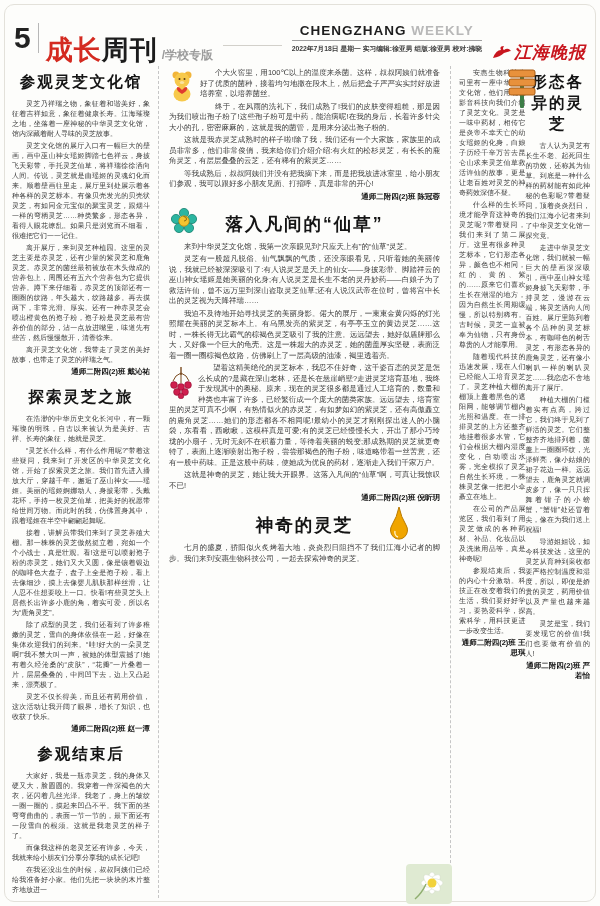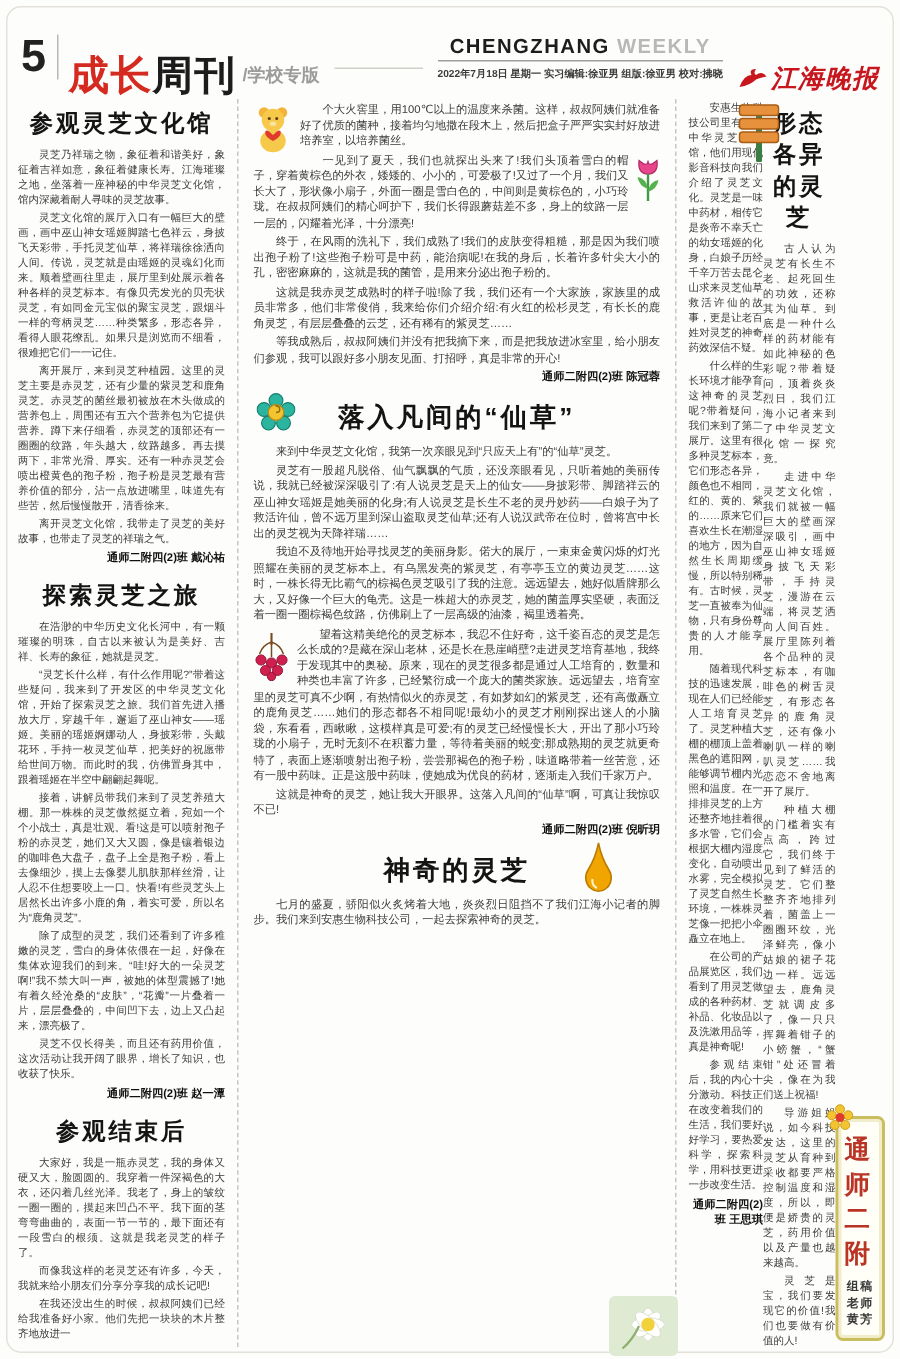--- a/index.html
+++ b/index.html
@@ -4,21 +4,21 @@
 <style>
   html,body{margin:0;padding:0;background:#ffffff;}
   .page{position:relative;width:600px;height:906px;overflow:hidden;background:#fdfdfb;
         font-family:"Liberation Sans","DejaVu Sans",sans-serif;color:#333;}
   .frame{position:absolute;inset:4px;border:1px solid #e3e1da;border-radius:10px;pointer-events:none;}
 
   
   .header{position:absolute;top:14px;left:14px;right:14px;height:48px;display:flex;align-items:center;}
   .page-num{font-size:30px;font-weight:900;color:#222;line-height:1;padding-right:7px;}
   .vline{width:1px;height:30px;background:#b7b7b7;margin-right:7px;}
-  .masthead{display:flex;align-items:center;white-space:nowrap;margin-top:24px;}
+  .masthead{display:flex;align-items:flex-end;white-space:nowrap;margin-top:24px;}
   .mh-main{font-size:27px;font-weight:900;color:#d42a20;letter-spacing:1px;line-height:1;}
   .mh-sub{font-size:27px;font-weight:900;color:#1c1c1c;letter-spacing:1px;line-height:1;}
   .mh-ed{font-size:12px;font-weight:700;color:#9c9c9c;margin-left:4px;}
   .head-rule{flex:1;height:1px;background:#d2d0ca;margin:14px 10px 0 10px;}
   .weekly{display:flex;flex-direction:column;align-items:center;margin-right:10px;}
   .weekly-top{font-size:13.5px;font-weight:800;letter-spacing:1px;white-space:nowrap;}
   .weekly-top .en1{color:#1d1d1d;margin-top:36px;} .weekly-top .en2{color:#b8b8b8;}
   .weekly-sep{width:100%;height:1px;background:#9f9f9f;margin:2px 0 3px;}
   .dateline{font-size:6.8px;font-weight:700;color:#3c3c3c;white-space:nowrap;}
   .logo{display:flex;align-items:center;gap:2px;margin-top:28px;}
@@ -123,29 +123,20 @@
           <circle cx="7" cy="5" r="3.5" fill="#f2b53a"></circle>
             <circle cx="19" cy="5" r="3.5" fill="#f2b53a"></circle>
           <circle cx="13" cy="10" r="7.5" fill="#f7c94b"></circle>
           <circle cx="10.5" cy="9" r="1" fill="#5a3b14"></circle>
             <circle cx="15.5" cy="9" r="1" fill="#5a3b14"></circle>
           <ellipse cx="13" cy="12.5" rx="2.2" ry="1.5" fill="#fae3a0"></ellipse>
           <ellipse cx="13" cy="24" rx="8.5" ry="7.5" fill="#f7c94b"></ellipse>
           <path d="M13 20 l2.6-2.4 q2.6-1.6 2.6 1 q0 2.6-5.2 5.4 q-5.2-2.8-5.2-5.4 q0-2.6 2.6-1 z" fill="#e03a2f"></path>
         </svg>
         <p class="b">个大火窖里，用100℃以上的温度来杀菌。这样，叔叔阿姨们就准备好了优质的菌种，接着均匀地撒在段木上，然后把盒子严严实实封好放进培养室，以培养菌丝。</p>
-        <p class="b">
-          <svg class="ic fr" width="16" height="34" viewBox="0 0 16 34">
-            <path d="M2 3 q6 5 6 0 q0 5 6 0 q1 9-6 9 q-7 0-6-9z" fill="#e8458b" stroke="#b02a67" stroke-width="0.8"></path>
-            <path d="M8 12 v18" stroke="#3f9b45" stroke-width="1.6"></path>
-            <path d="M8 22 q-6-2-7-8 q6 1 7 8z" fill="#57b14e"></path>
-            <path d="M8 24 q6-2 7-8 q-6 1-7 8z" fill="#57b14e"></path>
-          </svg>
-          <span>一见到了夏天，我们也就探出头来了!我们头顶着雪白的帽子，穿着黄棕色的外衣，矮矮的、小小的，可爱极了!又过了一个月，我们又长大了，形状像小扇子，外面一圈是雪白色的，中间则是黄棕色的，小巧玲珑。在叔叔阿姨们的精心呵护下，我们长得跟蘑菇差不多，身上的纹路一层一层的，闪耀着光泽，十分漂亮!</span>
-        </p>
         <p class="b">终于，在风雨的洗礼下，我们成熟了!我们的皮肤变得粗糙，那是因为我们喷出孢子粉了!这些孢子粉可是中药，能治病呢!在我的身后，长着许多针尖大小的孔，密密麻麻的，这就是我的菌管，是用来分泌出孢子粉的。</p>
         <p class="b">这就是我赤灵芝成熟时的样子啦!除了我，我们还有一个大家族，家族里的成员非常多，他们非常俊俏，我来给你们介绍介绍:有火红的松杉灵芝，有长长的鹿角灵芝，有层层叠叠的云芝，还有稀有的紫灵芝……</p>
         <p class="b">等我成熟后，叔叔阿姨们并没有把我摘下来，而是把我放进冰室里，给小朋友们参观，我可以跟好多小朋友见面、打招呼，真是非常的开心!</p>
         <p class="byline">通师二附四(2)班 陈冠蓉</p>
       </div>
 
       <div class="article">
         <div class="title-row">
           <svg class="ic abs" style="left:2px;top:-4px" width="26" height="26" viewBox="0 0 26 26">
             <g fill="#2bb5a0" stroke="#17806f" stroke-width="0.8">
@@ -217,34 +208,20 @@
           <h2 class="t">形态各异的灵芝</h2>
         </div>
         <p class="b">古人认为灵芝有长生不老、起死回生的功效，还称其为仙草。到底是一种什么样的药材能有如此神秘的色彩呢?带着疑问，顶着炎炎烈日，我们江海小记者来到了中华灵芝文化馆一探究竟。</p>
         <p class="b">走进中华灵芝文化馆，我们就被一幅巨大的壁画深深吸引，画中巫山神女瑶姬身披飞天彩带，手持灵芝，漫游在云端，将灵芝洒向人间百姓。展厅里陈列着各个品种的灵芝标本，有咖啡色的树舌灵芝，有形态各异的鹿角灵芝，还有像小喇叭一样的喇叭灵芝……我恋恋不舍地离开了展厅。</p>
         <p class="b">种植大棚的门槛着实有点高，跨过它，我们终于见到了鲜活的灵芝。它们整整齐齐地排列着，菌盖上一圈圈环纹，光泽鲜亮，像小姑娘的裙子花边一样。远远望去，鹿角灵芝就调皮多了，像一只只挥舞着钳子的小螃蟹，“蟹钳”处还冒着尖，像在为我们送上祝福!</p>
         <p class="b">导游姐姐说，如今科技发达，这里的灵芝从育种到采收都要严格控制温度和湿度，所以，即便是娇贵的灵芝，药用价值以及产量也越来越高。</p>
         <p class="b">灵芝是宝，我们要发现它的价值!我们也要做有价值的人!</p>
         <p class="byline">通师二附四(2)班 严若怡</p>
       </div>
 
-      <div class="credit-box">
-        <svg class="ic credit-flower" width="18" height="18" viewBox="0 0 18 18">
-          <g fill="#f4c430" stroke="#c99a12" stroke-width="0.6">
-            <circle cx="9" cy="3.5" r="3"></circle>
-              <circle cx="14.5" cy="7.5" r="3"></circle>
-              <circle cx="12.5" cy="14" r="3"></circle>
-            <circle cx="5.5" cy="14" r="3"></circle>
-              <circle cx="3.5" cy="7.5" r="3"></circle>
-          </g>
-          <circle cx="9" cy="9" r="3" fill="#e03a2f"></circle>
-        </svg>
-        <div class="credit-school">通师二附</div>
-        <div class="credit-teacher">组稿老师 黄芳</div>
-      </div>
     </div>
   </div>
 
   <svg class="ic daisy" width="46" height="40" viewBox="0 0 46 40">
     <rect x="0" y="0" width="46" height="40" rx="4" fill="#dfead2"></rect>
     <g transform="translate(26,19)">
       <g fill="#ffffff" stroke="#cfd8c2" stroke-width="0.5">
         <ellipse rx="4.5" ry="11"></ellipse>
         <ellipse rx="4.5" ry="11" transform="rotate(45)"></ellipse>
         <ellipse rx="4.5" ry="11" transform="rotate(90)"></ellipse>

